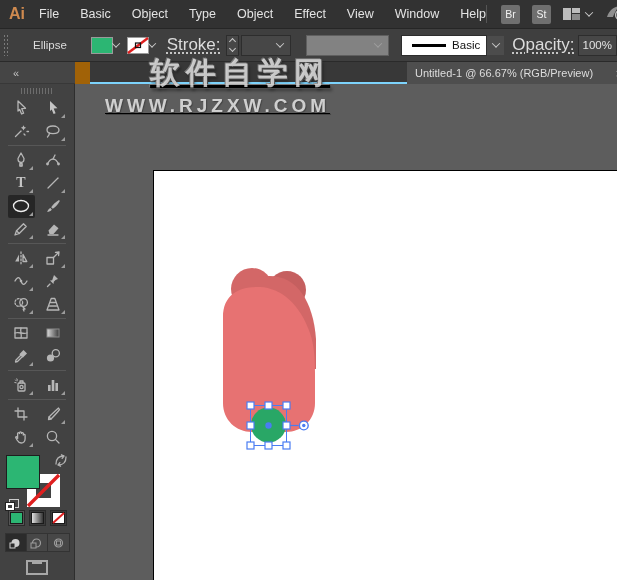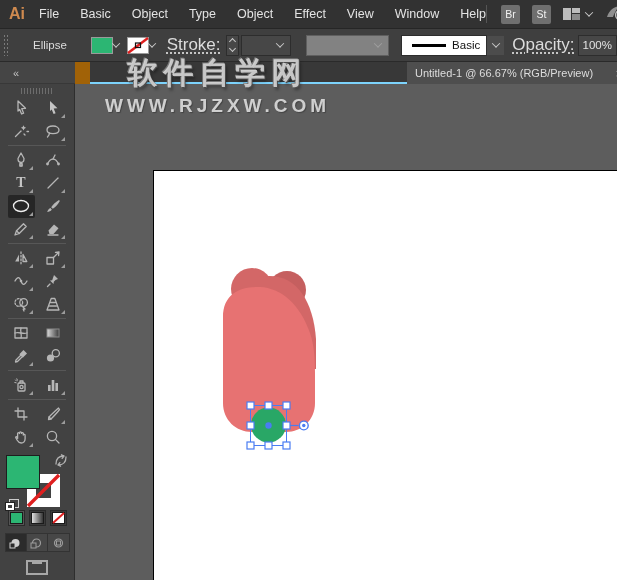--- a/index.html
+++ b/index.html
@@ -65,21 +65,21 @@
   .dm-btn:last-child { border-right:none; }
   .dm-btn.active { background:#2b2b2b; }
   .screen-mode { margin-top:8px; }
 
   
   .canvas { position:absolute; left:75px; top:84px; width:542px; height:496px; background:#5d5d5d; overflow:hidden; }
   .artboard { position:absolute; left:78px; top:86px; width:466px; height:412px; background:#ffffff; border:1px solid #000; }
   .artboard svg { position:absolute; left:0; top:0; }
 
   
-  .watermark { position:absolute; left:105px; top:53px; z-index:40; pointer-events:none; text-align:center; }
+  .watermark { position:absolute; left:105px; top:53px; z-index:40; pointer-events:none; text-align:right;text-decoration:underline; }
   .wm-line1 { font-size:30px; font-weight:bold; color:rgba(226,226,226,0.82); text-shadow:1px 1px 0 #4c4c4c,-1px -1px 0 #787878,2px 3px 3px rgba(0,0,0,0.35); letter-spacing:6px; }
   .wm-line2 { margin-top:1px; font-size:19px; font-weight:bold; color:rgba(230,230,230,0.85); letter-spacing:4px; text-shadow:1px 1px 1px #444; }
 </style>
 </head>
 <body>
 
 <div class="app">
 
   <div class="menu-bar">
     <div class="ai-logo">Ai</div>

